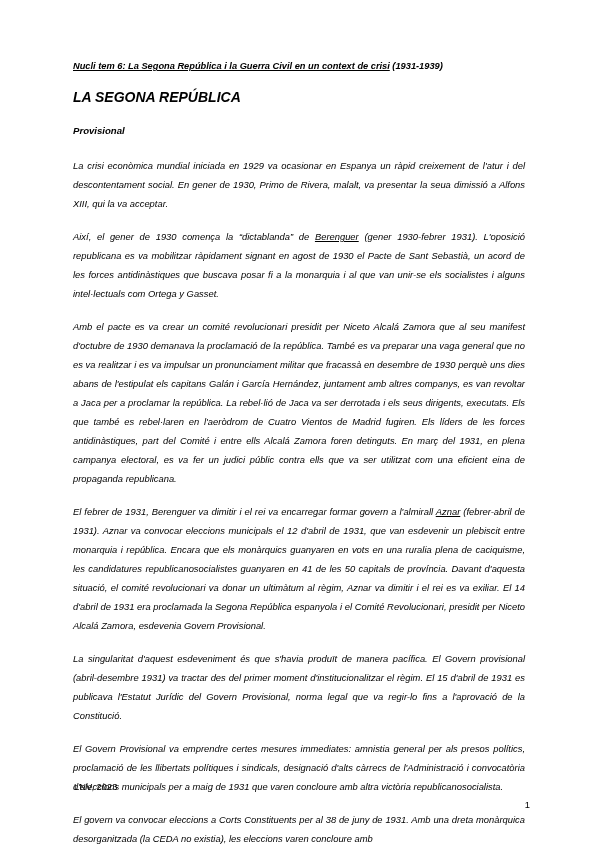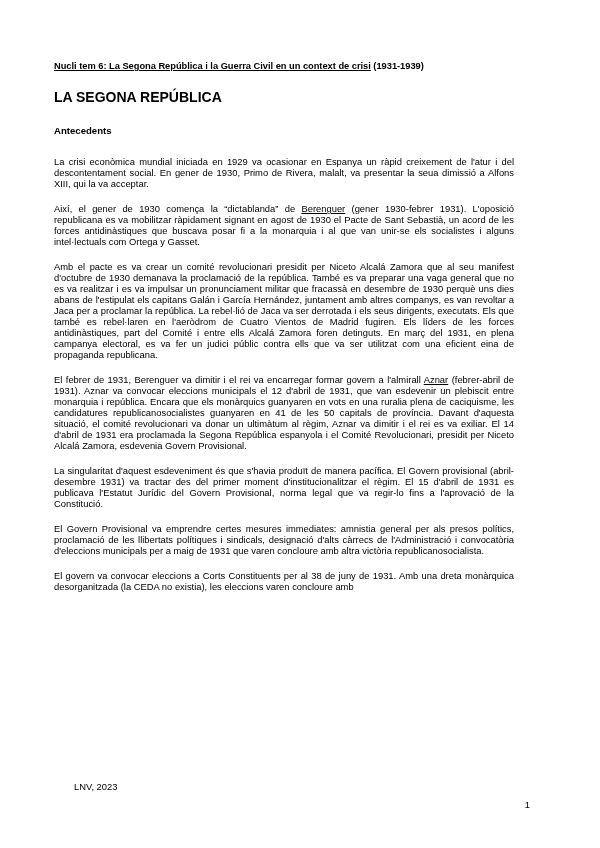--- a/index.html
+++ b/index.html
@@ -14,23 +14,24 @@
   .page {
     position: relative;
     width: 600px;
     height: 848px;
     background: #ffffff;
     box-sizing: border-box;
     overflow: hidden;
   }
   .content {
     position: absolute;
-    left: 54px;
+    left: 73px;
     top: 60px;
     width: 460px;
+    font-style: italic;
   }
   .doc-title {
     font-size: 9.3px;
     font-weight: bold;
     line-height: 13px;
     margin: 0 0 18px 0;
     letter-spacing: -0.02px;
   }
   .doc-title .underlined {
     text-decoration: underline;
@@ -42,24 +43,24 @@
     margin: 0 0 20px 0;
   }
   .sub-heading {
     font-size: 9.6px;
     font-weight: bold;
     line-height: 13px;
     margin: 0 0 19px 0;
   }
   p.body-par {
     font-size: 9.4px;
-    line-height: 11px;
+    line-height: 19px;
     text-align: justify;
     text-justify: inter-word;
-    margin: 0 0 14px 0;
+    margin: 0 8px 14px 0;
   }
   p.body-par:last-of-type {
     margin-bottom: 0;
   }
   .u {
     text-decoration: underline;
   }
   .footer-note {
     position: absolute;
     left: 74px;
@@ -80,21 +81,21 @@
 <body>
 
 <div class="page">
 
   <div class="content">
 
     <div class="doc-title"><span class="underlined">Nucli tem 6: La Segona República i la Guerra Civil en un context de crisi</span><span> (1931-1939)</span></div>
 
     <div class="section-heading">LA SEGONA REPÚBLICA</div>
 
-    <div class="sub-heading">Antecedents</div>
+    <div class="sub-heading">Provisional</div>
 
     <div id="paragraph-container">
         <p class="body-par"><span>La crisi econòmica mundial iniciada en 1929 va ocasionar en Espanya un ràpid creixement de l'atur i del descontentament social. En gener de 1930, Primo de Rivera, malalt, va presentar la seua dimissió a Alfons XIII, qui la va acceptar.</span></p>
         <p class="body-par"><span>Així, el gener de 1930 comença la “dictablanda” de </span><span class="u">Berenguer</span><span> (gener 1930-febrer 1931). L'oposició republicana es va mobilitzar ràpidament signant en agost de 1930 el Pacte de Sant Sebastià, un acord de les forces antidinàstiques que buscava posar fi a la monarquia i al que van unir-se els socialistes i alguns intel·lectuals com Ortega y Gasset.</span></p>
         <p class="body-par"><span>Amb el pacte es va crear un comité revolucionari presidit per Niceto Alcalá Zamora que al seu manifest d'octubre de 1930 demanava la proclamació de la república. També es va preparar una vaga general que no es va realitzar i es va impulsar un pronunciament militar que fracassà en desembre de 1930 perquè uns dies abans de l'estipulat els capitans Galán i García Hernández, juntament amb altres companys, es van revoltar a Jaca per a proclamar la república. La rebel·lió de Jaca va ser derrotada i els seus dirigents, executats. Els que també es rebel·laren en l'aeròdrom de Cuatro Vientos de Madrid fugiren. Els líders de les forces antidinàstiques, part del Comité i entre ells Alcalá Zamora foren detinguts. En març del 1931, en plena campanya electoral, es va fer un judici públic contra ells que va ser utilitzat com una eficient eina de propaganda republicana.</span></p>
         <p class="body-par"><span>El febrer de 1931, Berenguer va dimitir i el rei va encarregar formar govern a l'almirall </span><span class="u">Aznar</span><span> (febrer-abril de 1931). Aznar va convocar eleccions municipals el 12 d'abril de 1931, que van esdevenir un plebiscit entre monarquia i república. Encara que els monàrquics guanyaren en vots en una ruralia plena de caciquisme, les candidatures republicanosocialistes guanyaren en 41 de les 50 capitals de província. Davant d'aquesta situació, el comité revolucionari va donar un ultimàtum al règim, Aznar va dimitir i el rei es va exiliar. El 14 d'abril de 1931 era proclamada la Segona República espanyola i el Comité Revolucionari, presidit per Niceto Alcalá Zamora, esdevenia Govern Provisional.</span></p>
         <p class="body-par"><span>La singularitat d'aquest esdeveniment és que s'havia produït de manera pacífica. El Govern provisional (abril-desembre 1931) va tractar des del primer moment d'institucionalitzar el règim. El 15 d'abril de 1931 es publicava l'Estatut Jurídic del Govern Provisional, norma legal que va regir-lo fins a l'aprovació de la Constitució.</span></p>
         <p class="body-par"><span>El Govern Provisional va emprendre certes mesures immediates: amnistia general per als presos polítics, proclamació de les llibertats polítiques i sindicals, designació d'alts càrrecs de l'Administració i convocatòria d'eleccions municipals per a maig de 1931 que varen concloure amb altra victòria republicanosocialista.</span></p>
         <p class="body-par"><span>El govern va convocar eleccions a Corts Constituents per al 38 de juny de 1931. Amb una dreta monàrquica desorganitzada (la CEDA no existia), les eleccions varen concloure amb</span></p>
       </div>

